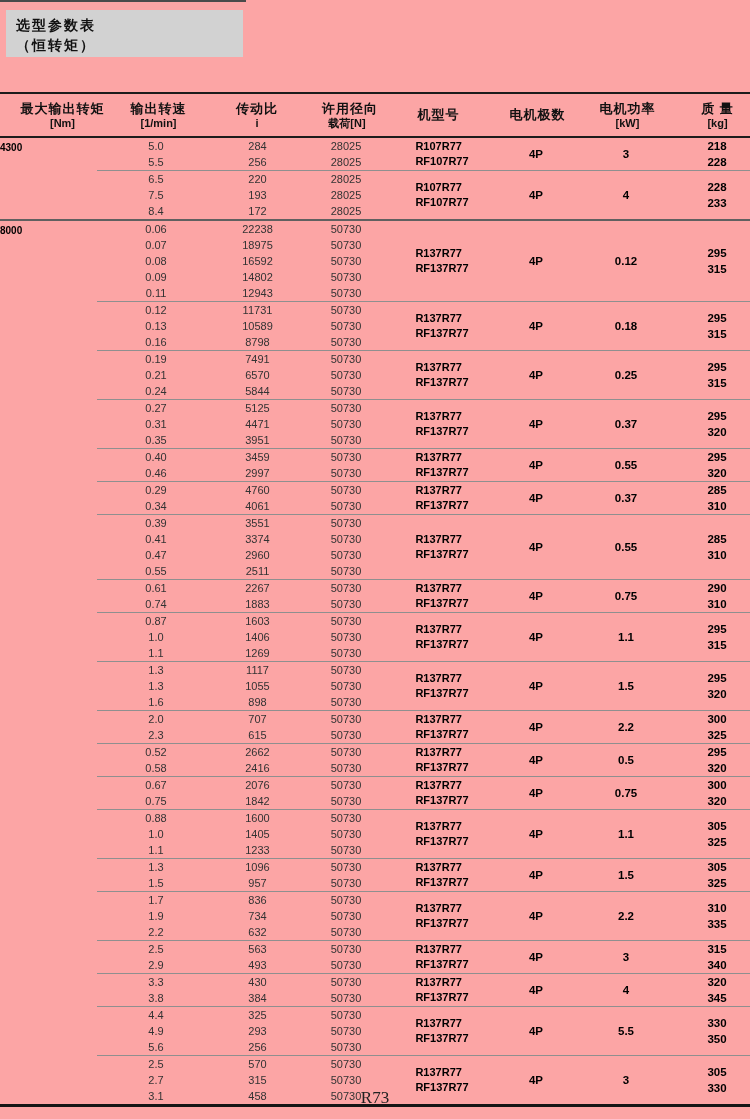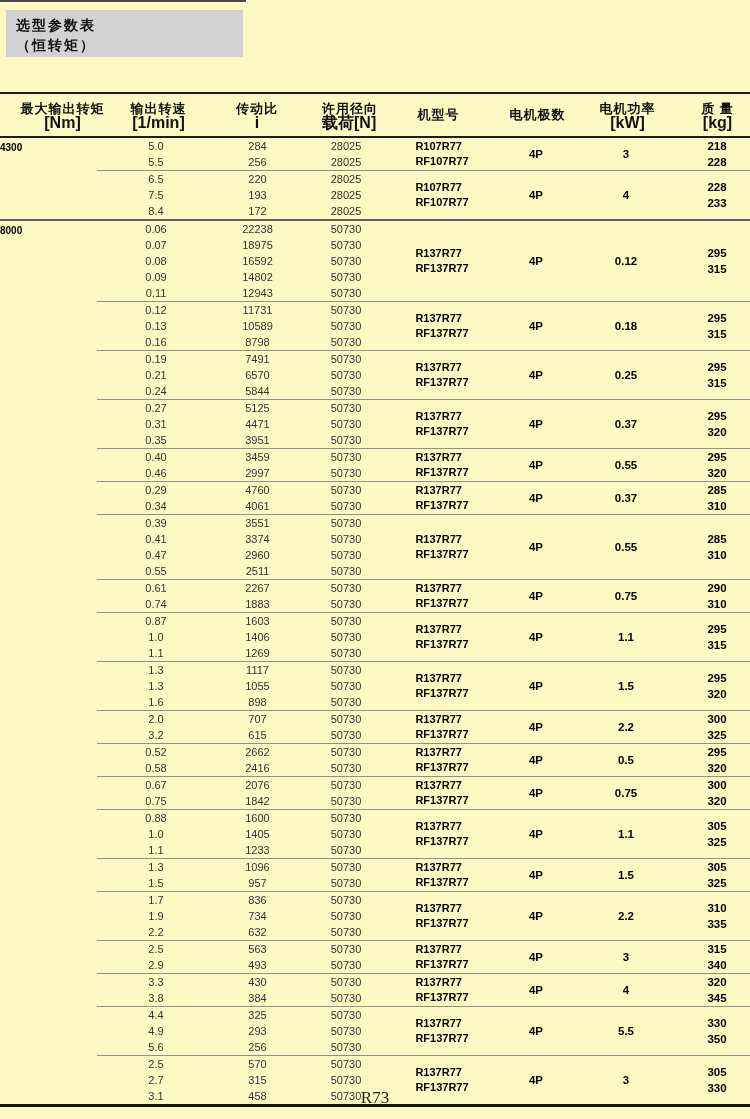--- a/index.html
+++ b/index.html
@@ -1,30 +1,30 @@
 <!DOCTYPE html>
 <html><head>
 <meta charset="utf-8">
 <style>
   html,body{margin:0;padding:0;background:#ffffff;}
   .page{
-    position:relative;width:750px;height:1119px;background:#fef9c3;overflow:hidden;
+    position:relative;width:750px;height:1119px;background:#fca5a5;overflow:hidden;
     font-family:"Liberation Sans","DejaVu Sans",sans-serif;color:#1a1a1a;
   }
   .top-rule{position:absolute;left:0;top:0;width:246px;height:2px;background:#4a4a4a;}
   .title-box{
     position:absolute;left:6px;top:10px;width:237px;height:47px;background:#d2d2d2;
     font-weight:bold;font-size:14px;line-height:20px;letter-spacing:2px;
     padding:5px 0 0 10px;box-sizing:border-box;color:#111;
   }
   .spec-table{position:absolute;left:0;top:92px;width:750px;border-top:2px solid #1c1c1c;border-bottom:3px solid #151515;}
   .hdr{display:flex;height:42px;border-bottom:2px solid #1c1c1c;align-items:center;}
   .hdr .hc{text-align:center;white-space:nowrap;font-weight:bold;color:#111;}
   .hc .l1{font-size:13px;line-height:16px;letter-spacing:1px;}
-  .hc .l2{font-size:16px;line-height:12px;letter-spacing:0;}
+  .hc .l2{font-size:11px;line-height:12px;letter-spacing:0;}
   .section{display:flex;}
   .section + .section{border-top:2px solid #606060;}
   .torque-col{width:97px;box-sizing:border-box;text-align:left;font-weight:bold;font-size:10px;line-height:17px;padding-top:1px;color:#000;}
   .groups{width:653px;}
   .group{display:flex;}
   .group + .group{border-top:1px solid #8f8f8f;}
   .stack{display:flex;flex-direction:column;}
   .num{height:16px;line-height:16px;font-size:11px;text-align:center;color:#333;}
   .col-speed{width:118px;}
   .col-ratio{width:85px;}
@@ -456,21 +456,21 @@
               <div class="col-mass">
                 <div class="inner">
                   <div>295</div>
                   <div>320</div>
                 </div>
               </div>
             </div>
             <div class="group">
               <div class="stack col-speed">
                 <div class="num">2.0</div>
-                <div class="num">3.2</div>
+                <div class="num">2.3</div>
               </div>
               <div class="stack col-ratio">
                 <div class="num">707</div>
                 <div class="num">615</div>
               </div>
               <div class="stack col-load">
                 <div class="num">50730</div>
                 <div class="num">50730</div>
               </div>
               <div class="col-model">

